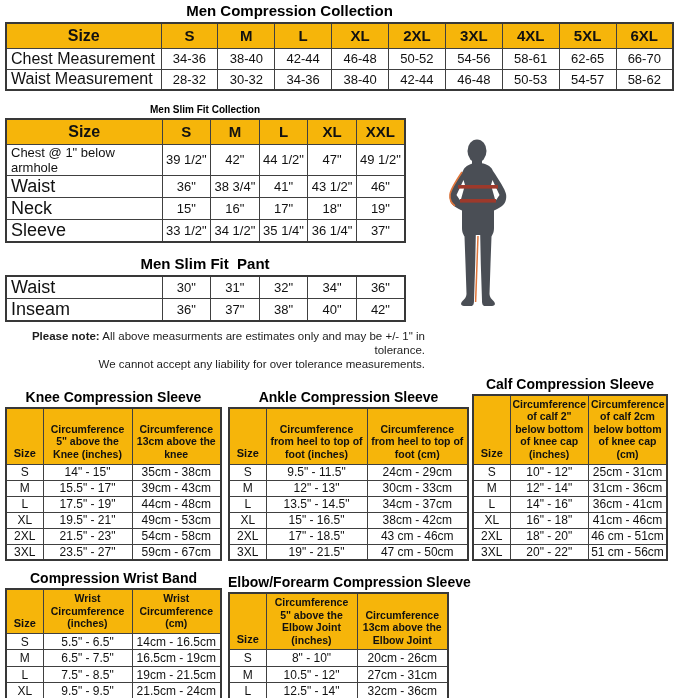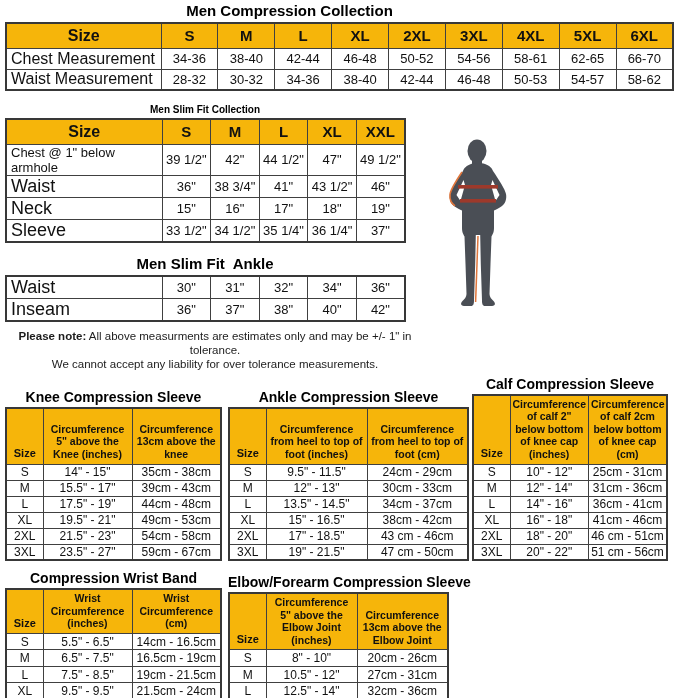--- a/index.html
+++ b/index.html
@@ -34,21 +34,21 @@
   .tbl-slim td { height: 22px; font-size: 13px; }
   .tbl-slim td:first-child { text-align: left; font-size: 18px; padding-left: 4px; }
   .tbl-slim tr:first-child td { height: 19px; }
   .tbl-slim tr:first-child td:first-child { font-size: 13px; }
 
   
   .tbl-pant { width: 401px; }
   .tbl-pant td { height: 21px; font-size: 13px; }
   .tbl-pant td:first-child { width: 156px; text-align: left; font-size: 18px; padding-left: 4px; }
 
-  .note { width: 420px; text-align: center; font-size: 11.5px; margin-top: 7px; color: #1c1c1c; line-height: 1.22; }
+  .note { width: 420px; text-align: right; font-size: 11.5px; margin-top: 7px; color: #1c1c1c; line-height: 1.22; }
   .note-lead { font-weight: bold; }
 
   .row { display: flex; align-items: flex-end; }
   .row-sleeves { margin-top: 5px; }
   .row-bands { margin-top: 9px; }
   .cell { flex: 0 0 auto; }
   .cell-knee, .cell-wrist { width: 217px; }
   .cell-ankle { width: 241px; margin-left: 6px; }
   .cell-calf { width: 196px; margin-left: 3px; }
   .cell-elbow { width: 221px; margin-left: 6px; }
@@ -153,21 +153,21 @@
           <td>Sleeve</td>
           <td>33 1/2"</td>
           <td>34 1/2"</td>
           <td>35 1/4"</td>
           <td>36 1/4"</td>
           <td>37"</td>
         </tr>
       </tbody>
     </table>
 
-  <div class="title t3">Men Slim Fit  Ankle</div>
+  <div class="title t3">Men Slim Fit  Pant</div>
   <table class="grid tbl-pant">
       <tbody>
         <tr>
           <td>Waist</td>
           <td>30"</td>
           <td>31"</td>
           <td>32"</td>
           <td>34"</td>
           <td>36"</td>
         </tr>

